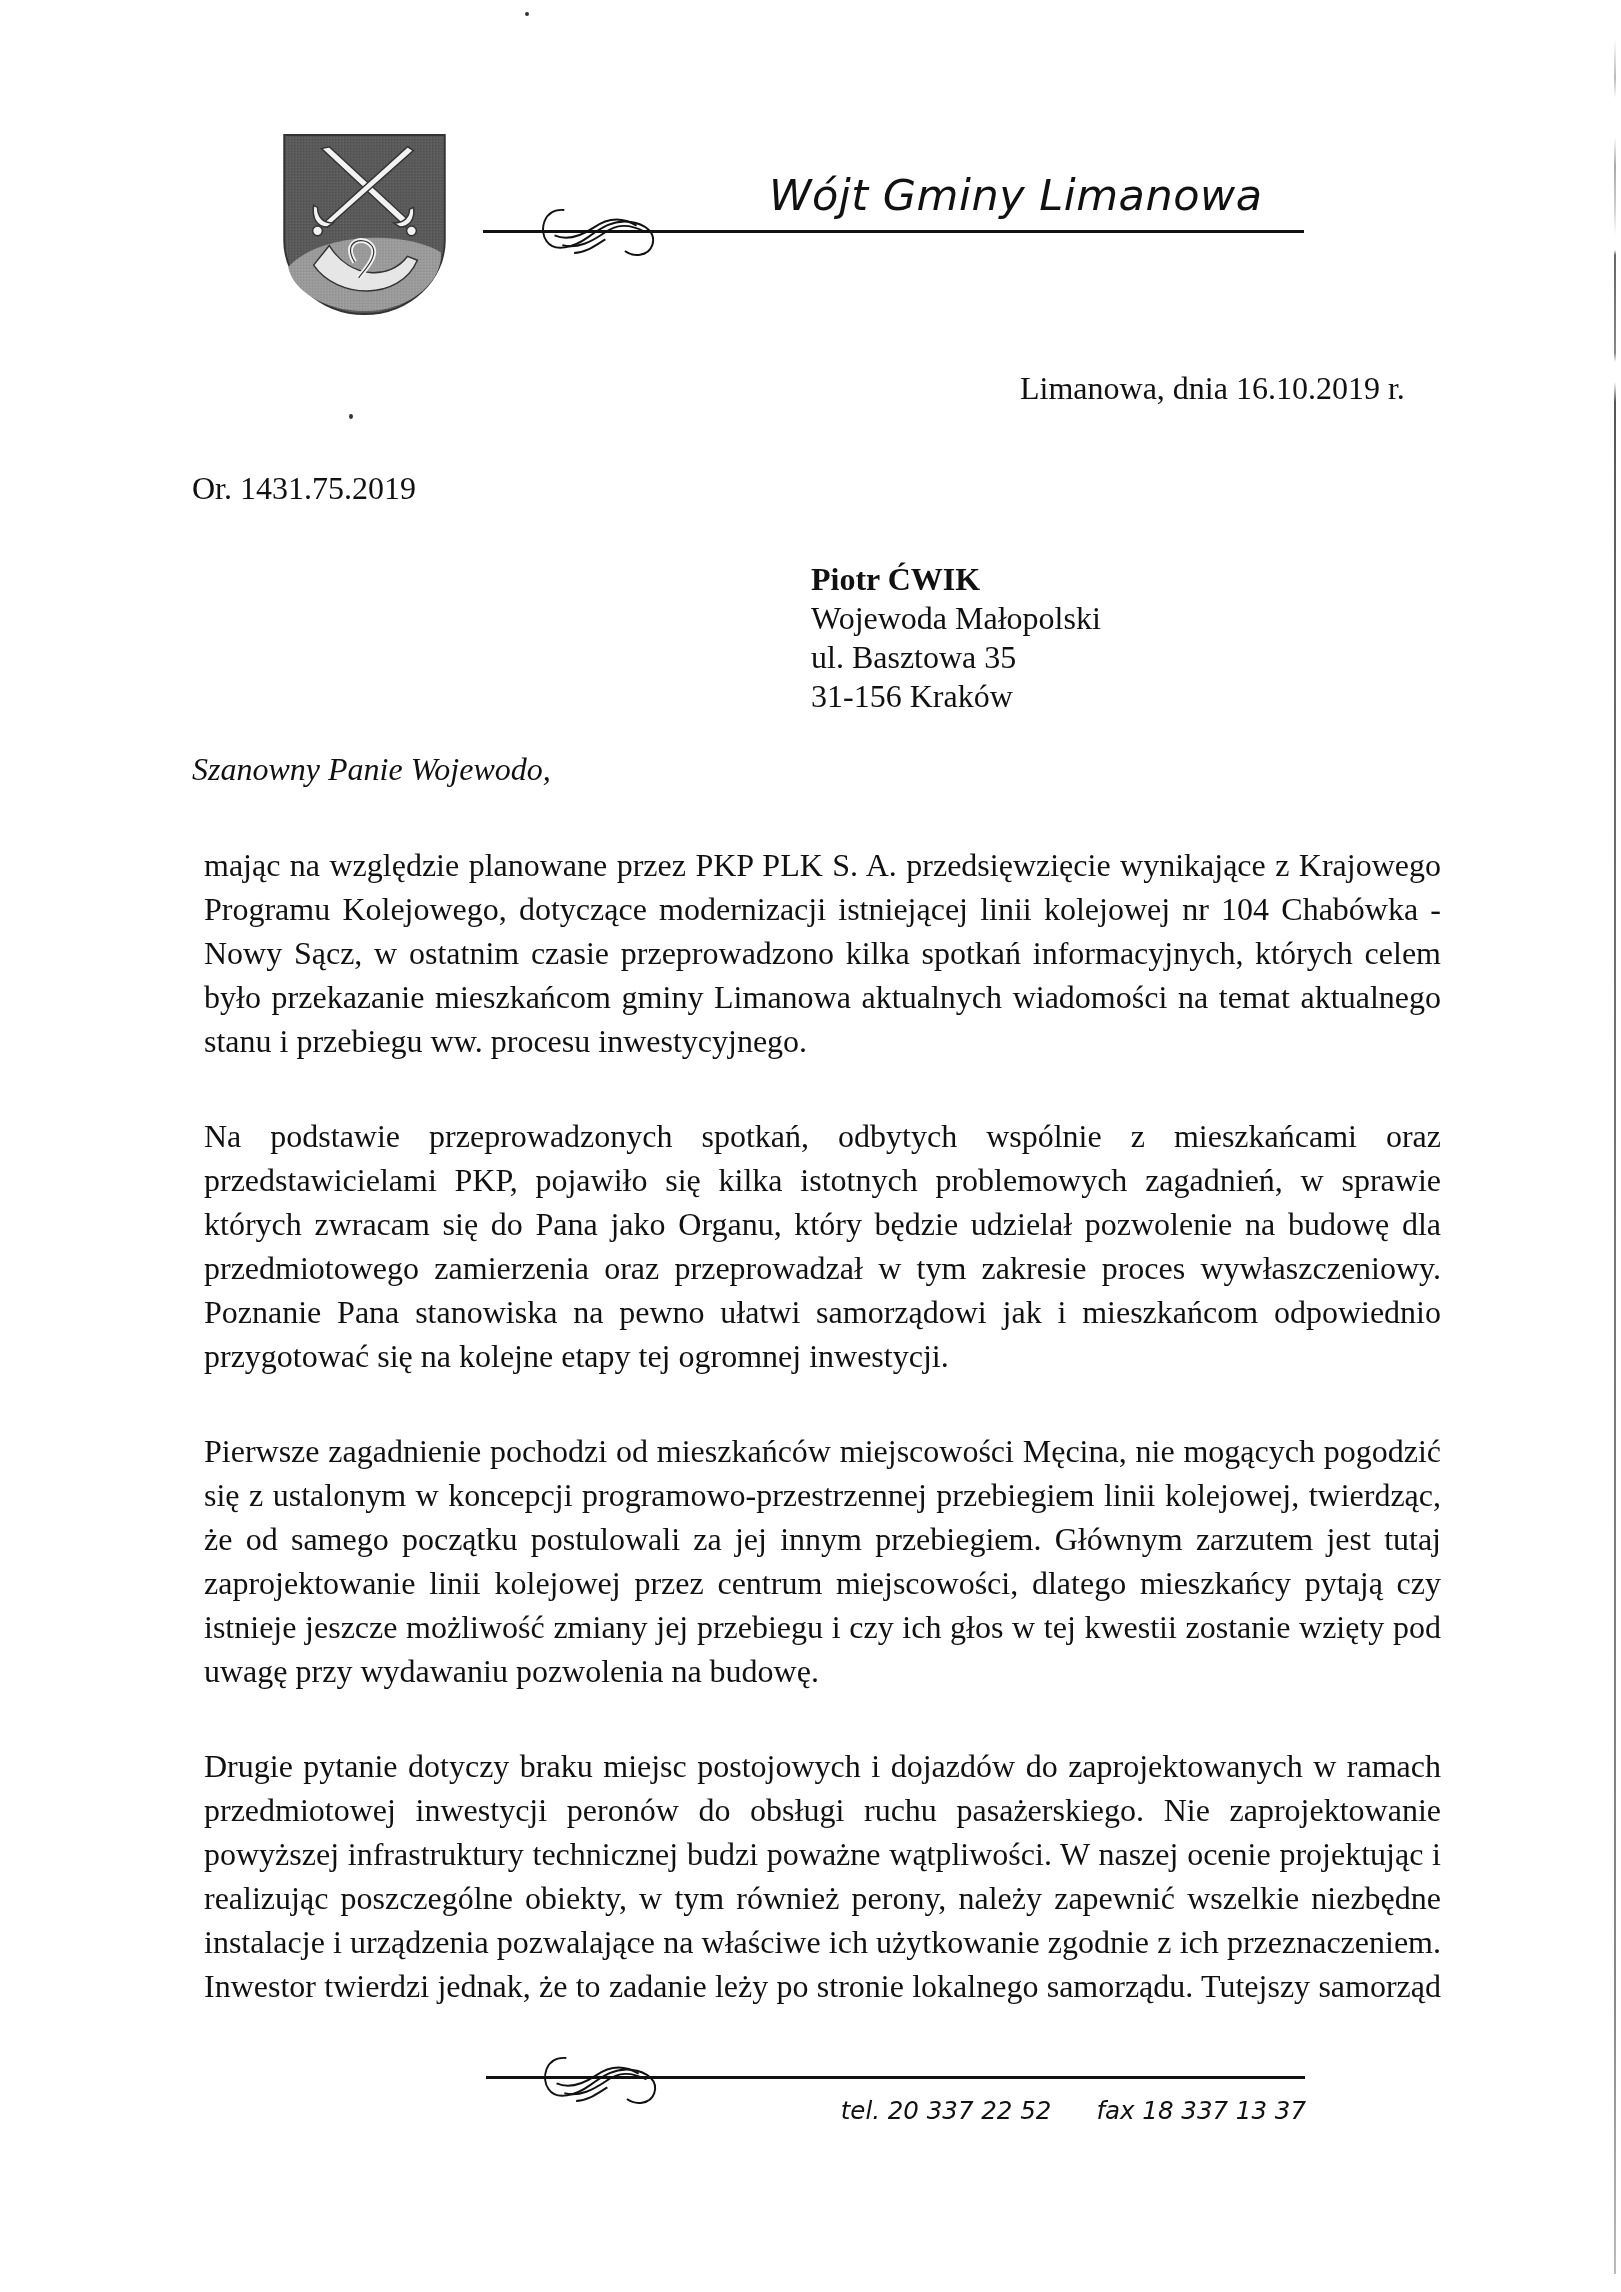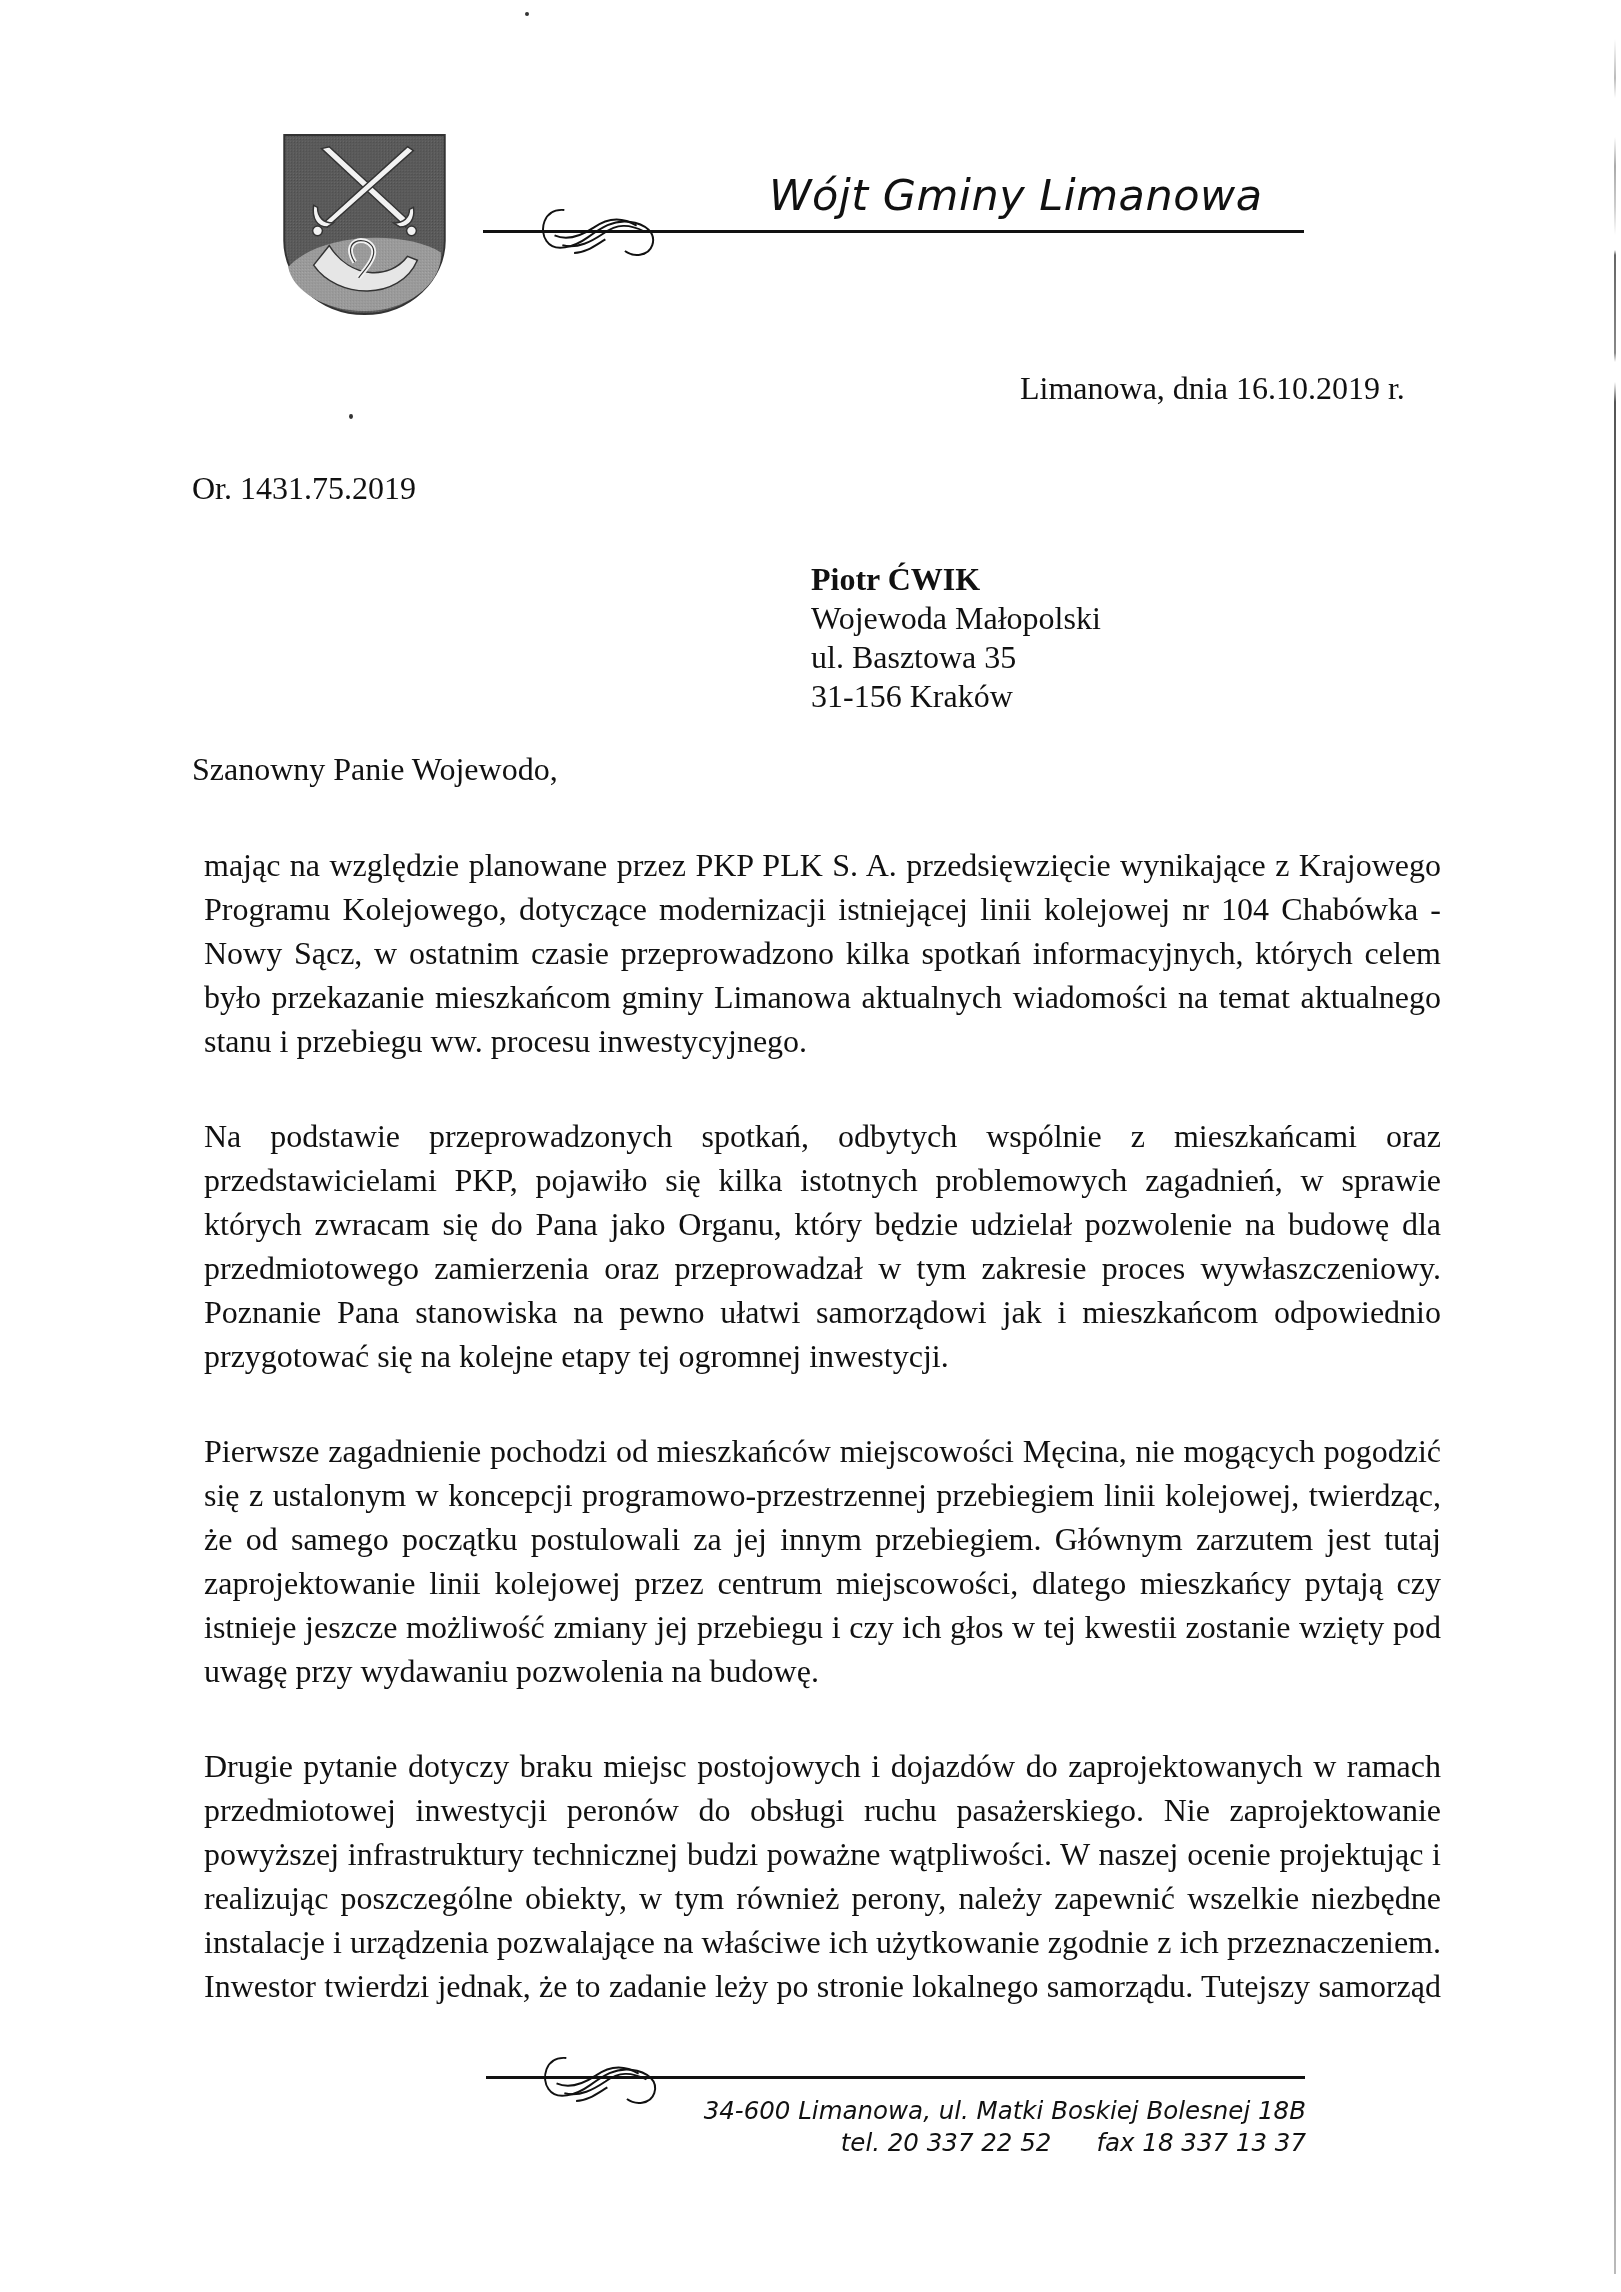--- a/index.html
+++ b/index.html
@@ -17,21 +17,21 @@
     .crest { left: 282px; top: 133px; width: 165px; height: 183px; }
     .title { left: 769px; top: 174px; font-size: 43px; font-style: italic; letter-spacing: 0.5px; line-height: 1; font-weight: 400; }
     .rule { height: 2.9px; background: #111; }
     .ornament { width: 129px; height: 59px; }
 
     
     .date { left: 1020px; top: 372px; font-size: 32px; line-height: 1; }
     .ref { left: 192px; top: 472px; font-size: 32px; line-height: 1; }
     .recipient { left: 771px; top: 560px; font-size: 32px; line-height: 39px; margin-left: 40px; }
     .recipient .name { font-weight: 700; }
-    .greeting { left: 192px; top: 753px; font-size: 32px; line-height: 1; }
+    .greeting { left: 192px; top: 753px; font-size: 32px; font-style: italic; line-height: 1; }
 
     .body-text { left: 204px; top: 843px; width: 1237px; font-size: 32px; line-height: 44px; text-align: justify; }
     .body-text p { margin: 0 0 51px 0; text-align-last: left; }
     .body-text p.last { margin-bottom: 0; text-align-last: justify; }
 
     
     .footer { right: 315px; top: 2095px; font-size: 24.5px; font-style: italic; line-height: 32px; text-align: right; color: #111; }
     .footer .gap { display: inline-block; width: 45px; }
   </style>
 </head>
@@ -107,18 +107,17 @@
 <svg class="abs ornament" viewBox="0 0 132 60" style="left:537px;top:2050px;">
   <g fill="none" stroke="#111" stroke-width="2">
     <path d="M30 8 C8 6 4 30 12 40 C20 52 40 46 54 36 C68 26 80 18 96 20 C114 22 124 32 120 44 C116 56 100 56 92 50"></path>
     <path d="M20 34 C34 40 48 34 60 26 C74 16 88 14 104 24"></path>
     <path d="M28 44 C44 48 58 40 70 32 C84 22 96 22 112 30"></path>
     <path d="M40 52 C52 52 62 44 72 38"></path>
   </g>
 </svg>
 
 <div class="abs footer sans">
-  <div>34-600 Limanowa, ul. Matki Boskiej Bolesnej 18B</div>
   <div>
     <span>tel. 20 337 22 52</span><span class="gap"></span><span>fax 18 337 13 37</span>
   </div>
 </div>
 
 
 </body></html>

